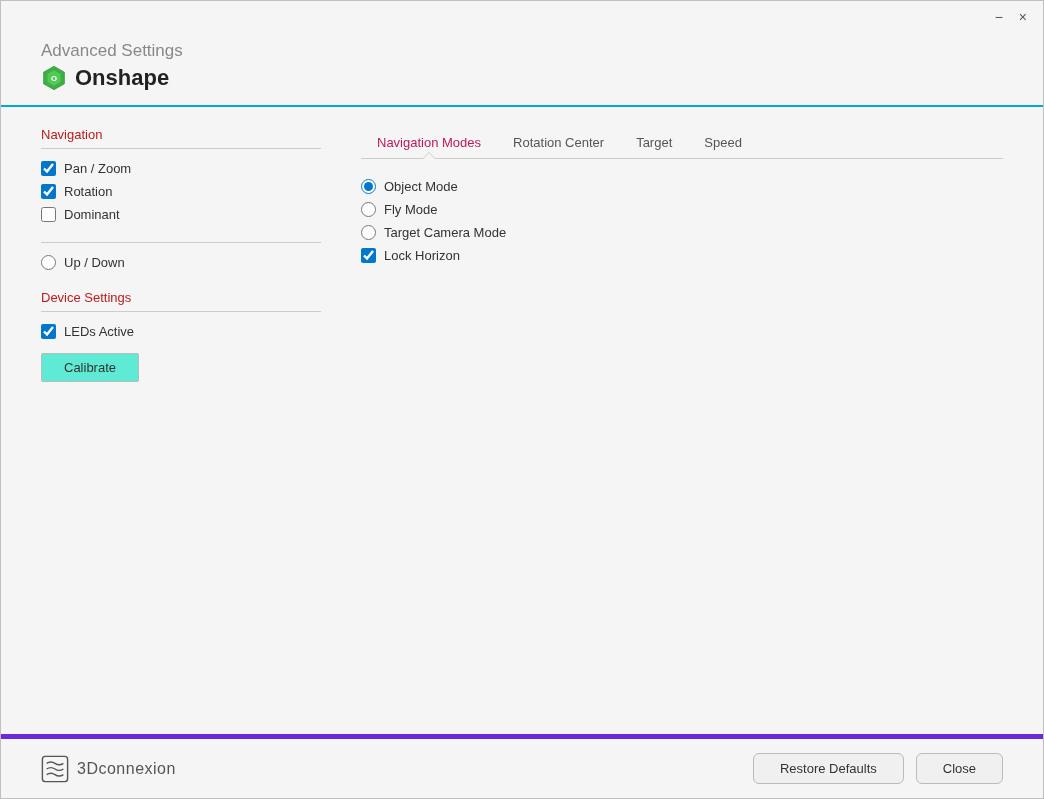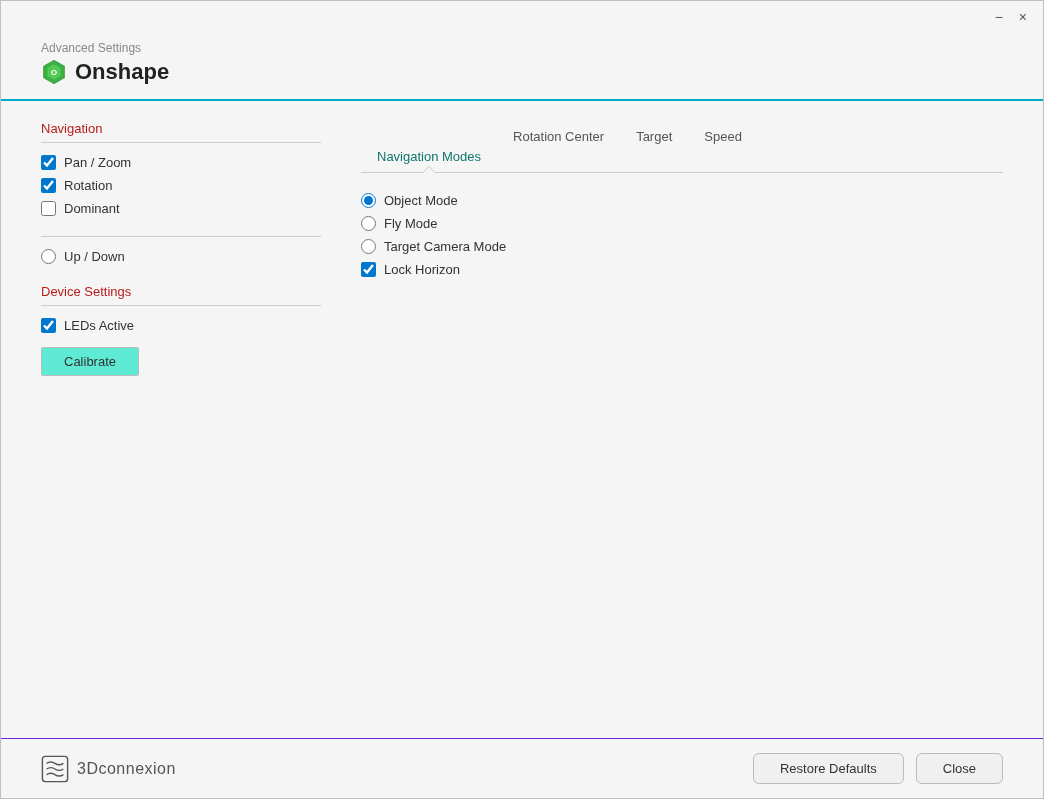--- a/index.html
+++ b/index.html
@@ -37,21 +37,21 @@
       font-size: 14px;
       color: #555;
       padding: 2px 6px;
       margin-left: 4px;
     }
     .header {
       padding: 8px 40px 14px 40px;
       border-bottom: 2px solid #00aacc;
     }
     .header-subtitle {
-      font-size: 12px;
+      font-size: 17px;
       color: #888;
       margin-bottom: 4px;
     }
     .header-title {
       font-size: 22px;
       font-weight: 600;
       color: #222;
       display: flex;
       align-items: center;
       gap: 8px;
@@ -132,23 +132,22 @@
     }
     .tab {
       padding: 8px 16px;
       cursor: pointer;
       color: #555;
       font-size: 13px;
       position: relative;
       white-space: nowrap;
     }
     .tab.active {
-      color: #0f766e;
+      color: #be185d;
       font-weight: 500;
-      margin-top: 20px;
     }
     .tab.active::after {
       content: '';
       position: absolute;
       bottom: -1px;
       left: 50%;
       transform: translateX(-50%);
       width: 0;
       height: 0;
       border-left: 7px solid transparent;
@@ -170,21 +169,21 @@
     }
     .tab-content {
       padding: 20px 0;
     }
     
     .footer {
       display: flex;
       justify-content: space-between;
       align-items: center;
       padding: 14px 40px;
-      border-top: 1px solid #6d28d9;
+      border-top: 5px solid #6d28d9;
       background: #f5f5f5;
     }
     .footer-logo {
       display: flex;
       align-items: center;
       gap: 8px;
       color: #555;
       font-size: 15px;
     }
     .footer-logo svg {

